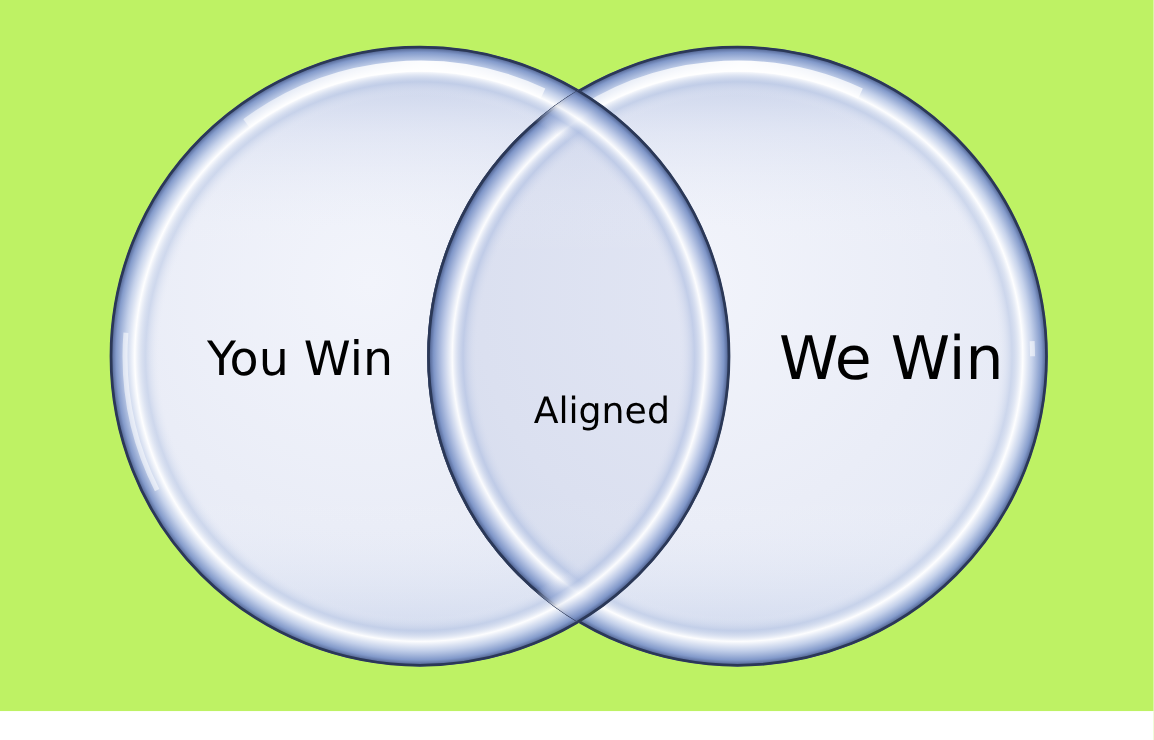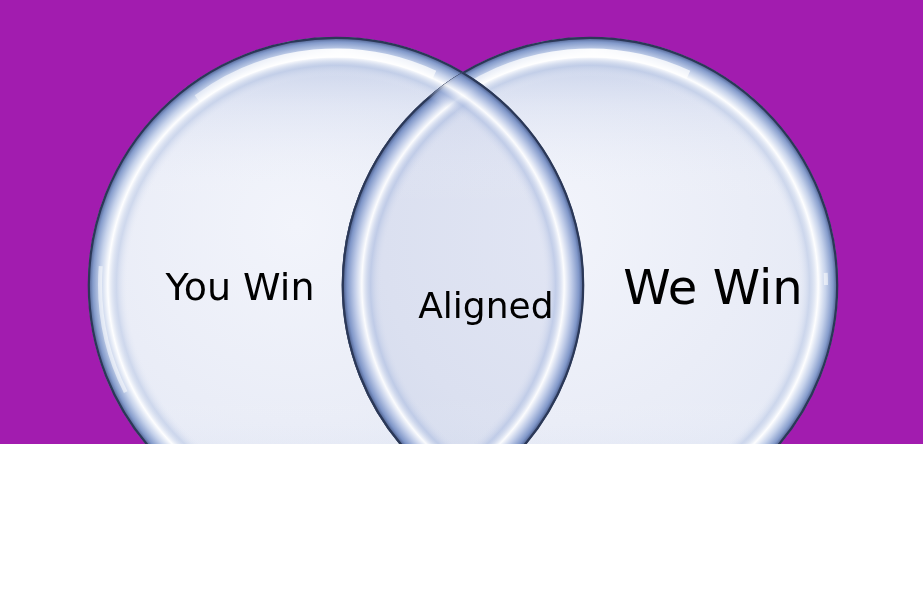--- a/index.html
+++ b/index.html
@@ -7,22 +7,22 @@
     margin: 0;
     padding: 0;
     background: #ffffff;
   }
   body {
     font-family: "DejaVu Sans", sans-serif;
   }
   .canvas {
     position: relative;
     width: 923px;
-    height: 444px;
-    background: #a21caf;
+    height: 569px;
+    background: #bef264;
     overflow: hidden;
   }
   .venn-svg {
     position: absolute;
     left: 0;
     top: 0;
     width: 923px;
     height: 592px;
     display: block;
   }
@@ -45,23 +45,23 @@
   }
   .label-right {
     left: 600px;
     top: 262px;
     width: 226px;
     font-size: 48px;
     line-height: 50px;
   }
   .label-center {
     left: 343px;
-    top: 229px;
+    top: 252px;
     width: 240px;
-    font-size: 36px;
+    font-size: 29px;
     line-height: 51px;
   }
   .label-center .line-two {
     display: block;
   }
 </style>
 </head>
 <body>
 
 <div class="canvas">

